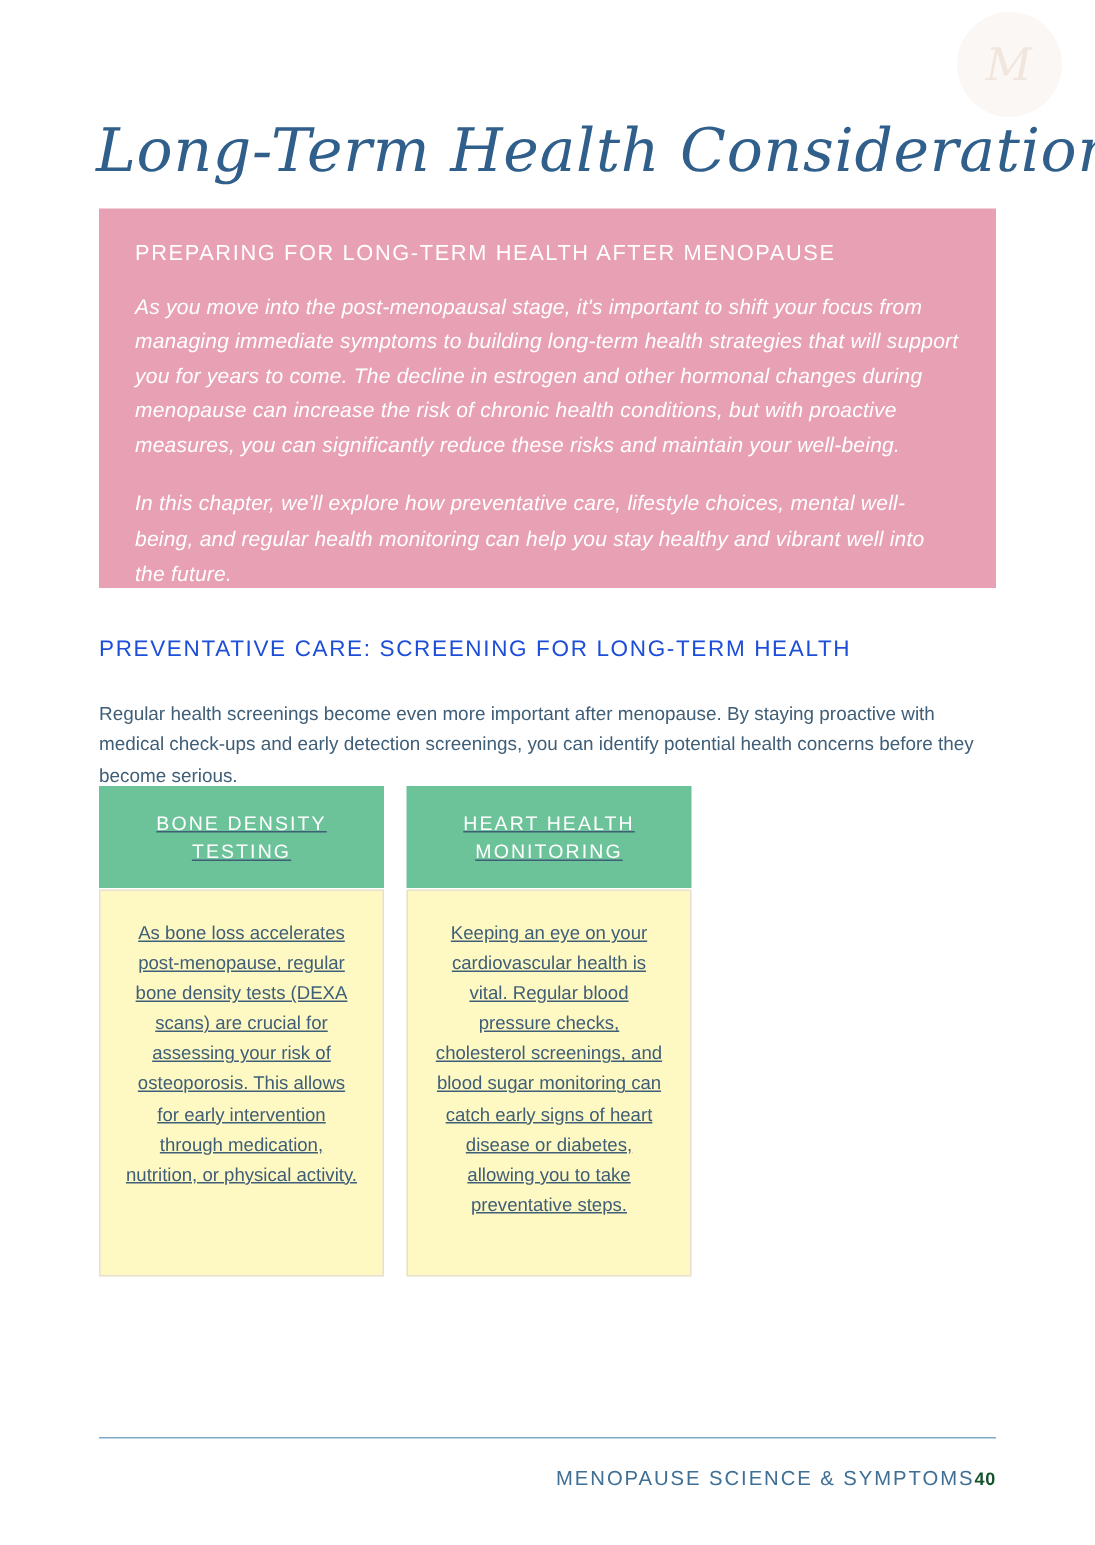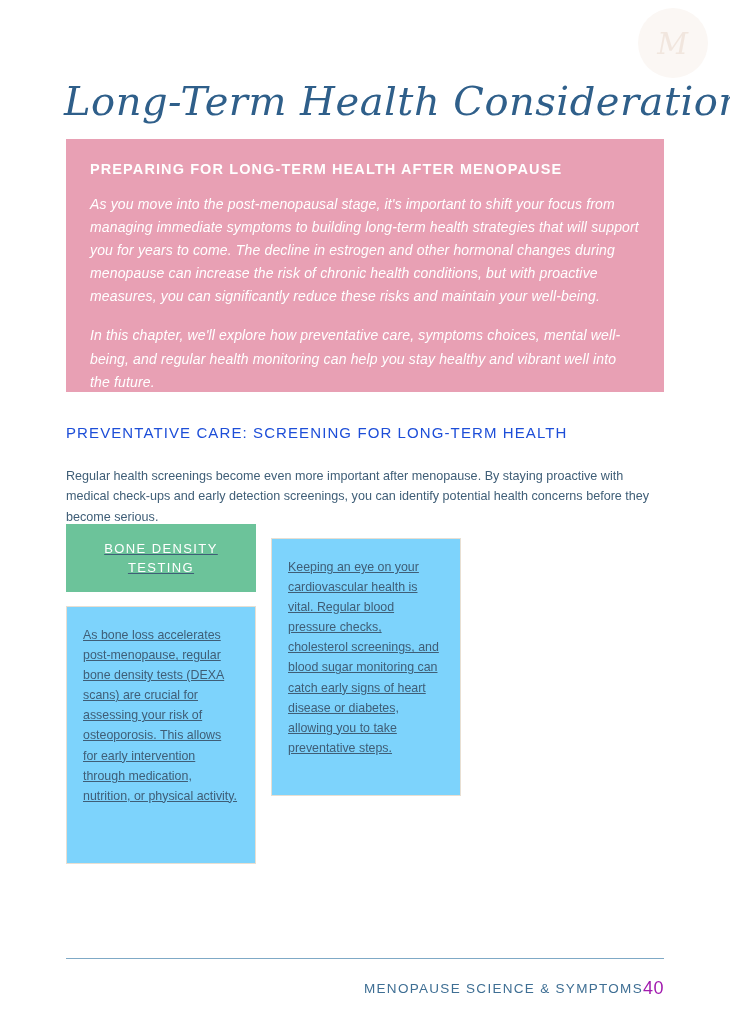--- a/index.html
+++ b/index.html
@@ -67,21 +67,21 @@
     width: 598px;
     height: 253px;
     background: #e8a0b4;
     box-sizing: border-box;
     padding: 22px 24px 18px 24px;
     color: #ffffff;
   }
   .callout-heading {
     font-size: 14.5px;
     letter-spacing: 1.1px;
-    font-weight: 700;
+    font-weight: 400;
     margin-bottom: 16px;
     color: #ffffff;
   }
   .callout p {
     margin: 0 0 16px 0;
     font-size: 14px;
     line-height: 1.65;
     color: #ffffff;
     letter-spacing: 0.15px;
     font-style: italic;
@@ -133,27 +133,27 @@
     align-items: center;
     justify-content: center;
     text-align: center;
     font-size: 13px;
     letter-spacing: 1.4px;
     line-height: 1.5;
     padding: 0 10px;
     box-sizing: border-box;
   }
   .card-body {
-    margin-top: 14px;
-    background: #7dd3fc;
+    margin-top: 1px;
+    background: #fef9c3;
     border: 1px solid #e8dfd2;
     box-sizing: border-box;
     padding: 18px 16px;
     min-height: 258px;
-    text-align: left;
+    text-align: center;
     font-size: 12.4px;
     line-height: 1.62;
     color: #3f5e77;
   }
 
   
   .footer-rule {
     position: absolute;
     left: 66px;
     top: 958px;
@@ -167,51 +167,53 @@
     top: 978px;
     width: 598px;
     display: flex;
     align-items: center;
     justify-content: flex-end;
     font-size: 13.5px;
     letter-spacing: 1.3px;
     color: #3f6f94;
   }
   .page-number {
-    font-size: 18px;
+    font-size: 12px;
     letter-spacing: 0.5px;
-    color: #a21caf;
+    color: #14532d;
+    font-weight: bold;
   }
 </style>
 </head>
 <body>
 
 <div class="page">
 
   <div class="watermark">
     <span>M</span>
   </div>
 
   <h1 class="title">Long-Term Health Considerations</h1>
 
   <div class="callout">
     <div class="callout-heading">PREPARING FOR LONG-TERM HEALTH AFTER MENOPAUSE</div>
     <p>As you move into the post-menopausal stage, it's important to shift your focus from managing immediate symptoms to building long-term health strategies that will support you for years to come. The decline in estrogen and other hormonal changes during menopause can increase the risk of chronic health conditions, but with proactive measures, you can significantly reduce these risks and maintain your well-being.</p>
-    <p>In this chapter, we'll explore how preventative care, symptoms choices, mental well-being, and regular health monitoring can help you stay healthy and vibrant well into the future.</p>
+    <p>In this chapter, we'll explore how preventative care, lifestyle choices, mental well-being, and regular health monitoring can help you stay healthy and vibrant well into the future.</p>
   </div>
 
   <div class="section-heading">PREVENTATIVE CARE: SCREENING FOR LONG-TERM HEALTH</div>
   <div class="section-intro">Regular health screenings become even more important after menopause. By staying proactive with medical check-ups and early detection screenings, you can identify potential health concerns before they become serious.</div>
 
   <div class="cards">
     <div class="card">
       <div class="card-header">BONE DENSITY TESTING</div>
       <div class="card-body">As bone loss accelerates post-menopause, regular bone density tests (DEXA scans) are crucial for assessing your risk of osteoporosis. This allows for early intervention through medication, nutrition, or physical activity.</div>
     </div>
     <div class="card">
+      <div class="card-header">HEART HEALTH MONITORING</div>
       <div class="card-body">Keeping an eye on your cardiovascular health is vital. Regular blood pressure checks, cholesterol screenings, and blood sugar monitoring can catch early signs of heart disease or diabetes, allowing you to take preventative steps.</div>
     </div>
   </div>
 
   <div class="footer-rule"></div>
   <div class="footer">
     <span>MENOPAUSE SCIENCE &amp; SYMPTOMS</span>
     <span class="page-number">40</span>
   </div>
 

